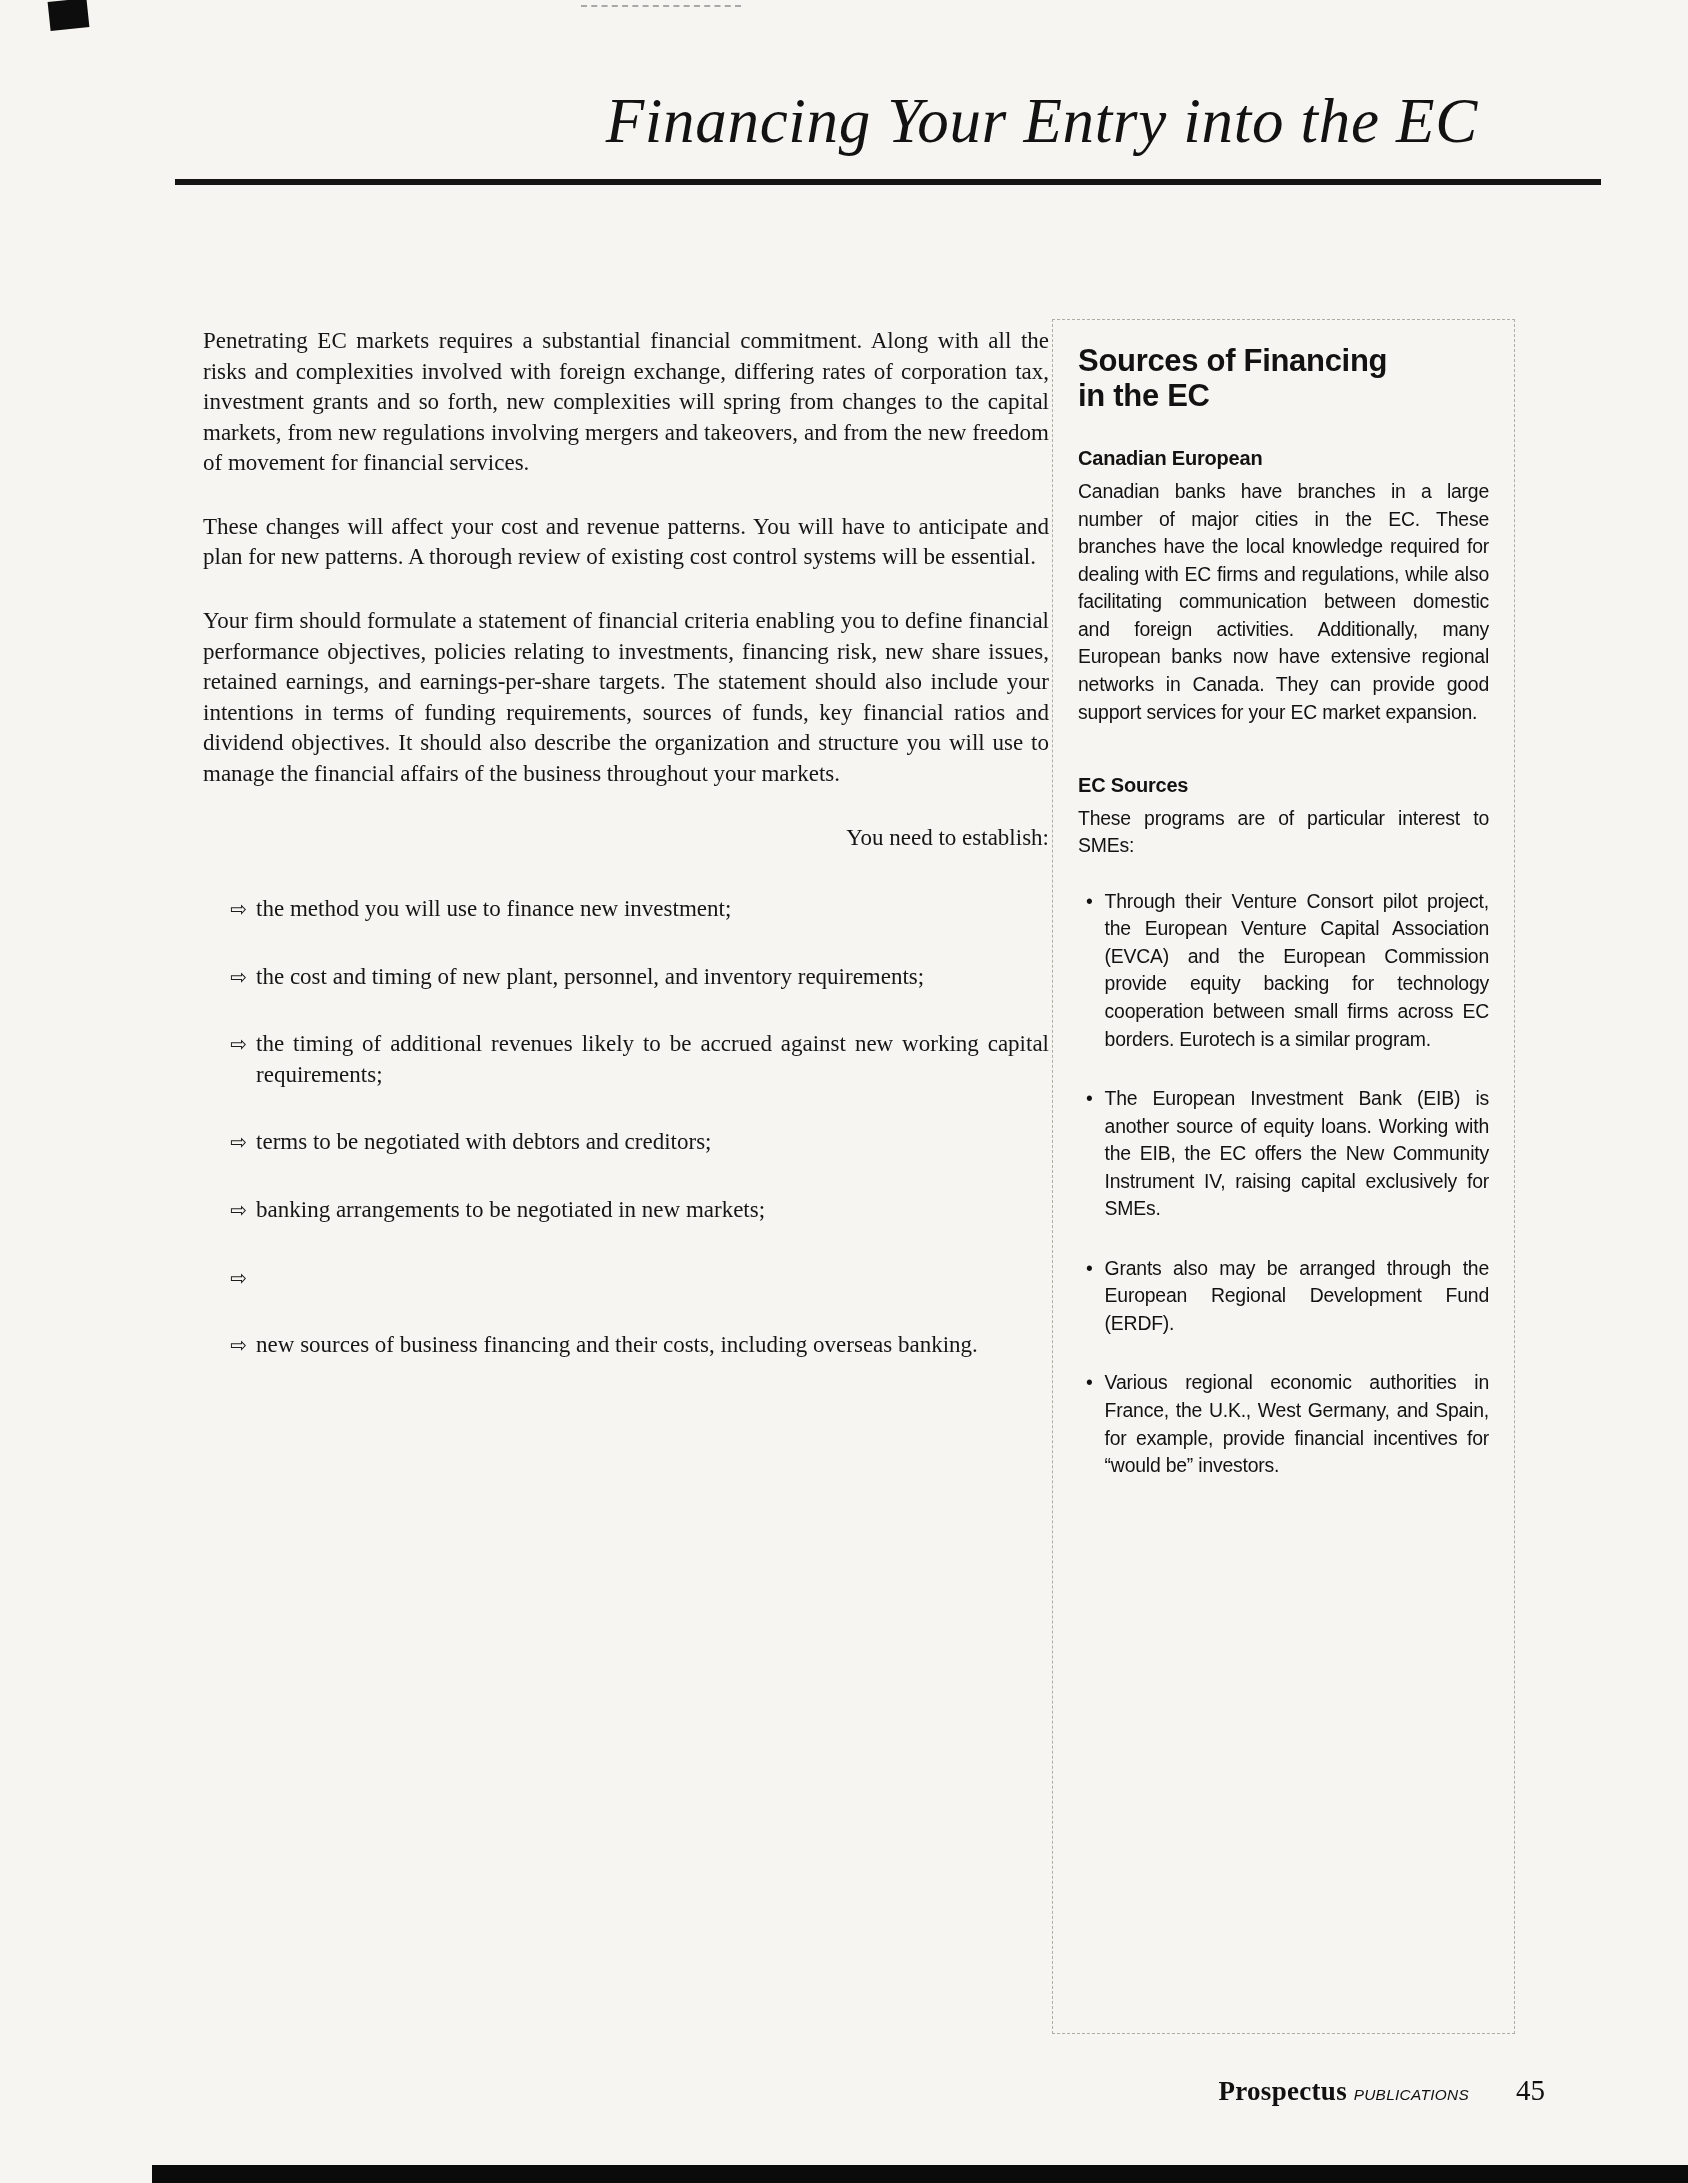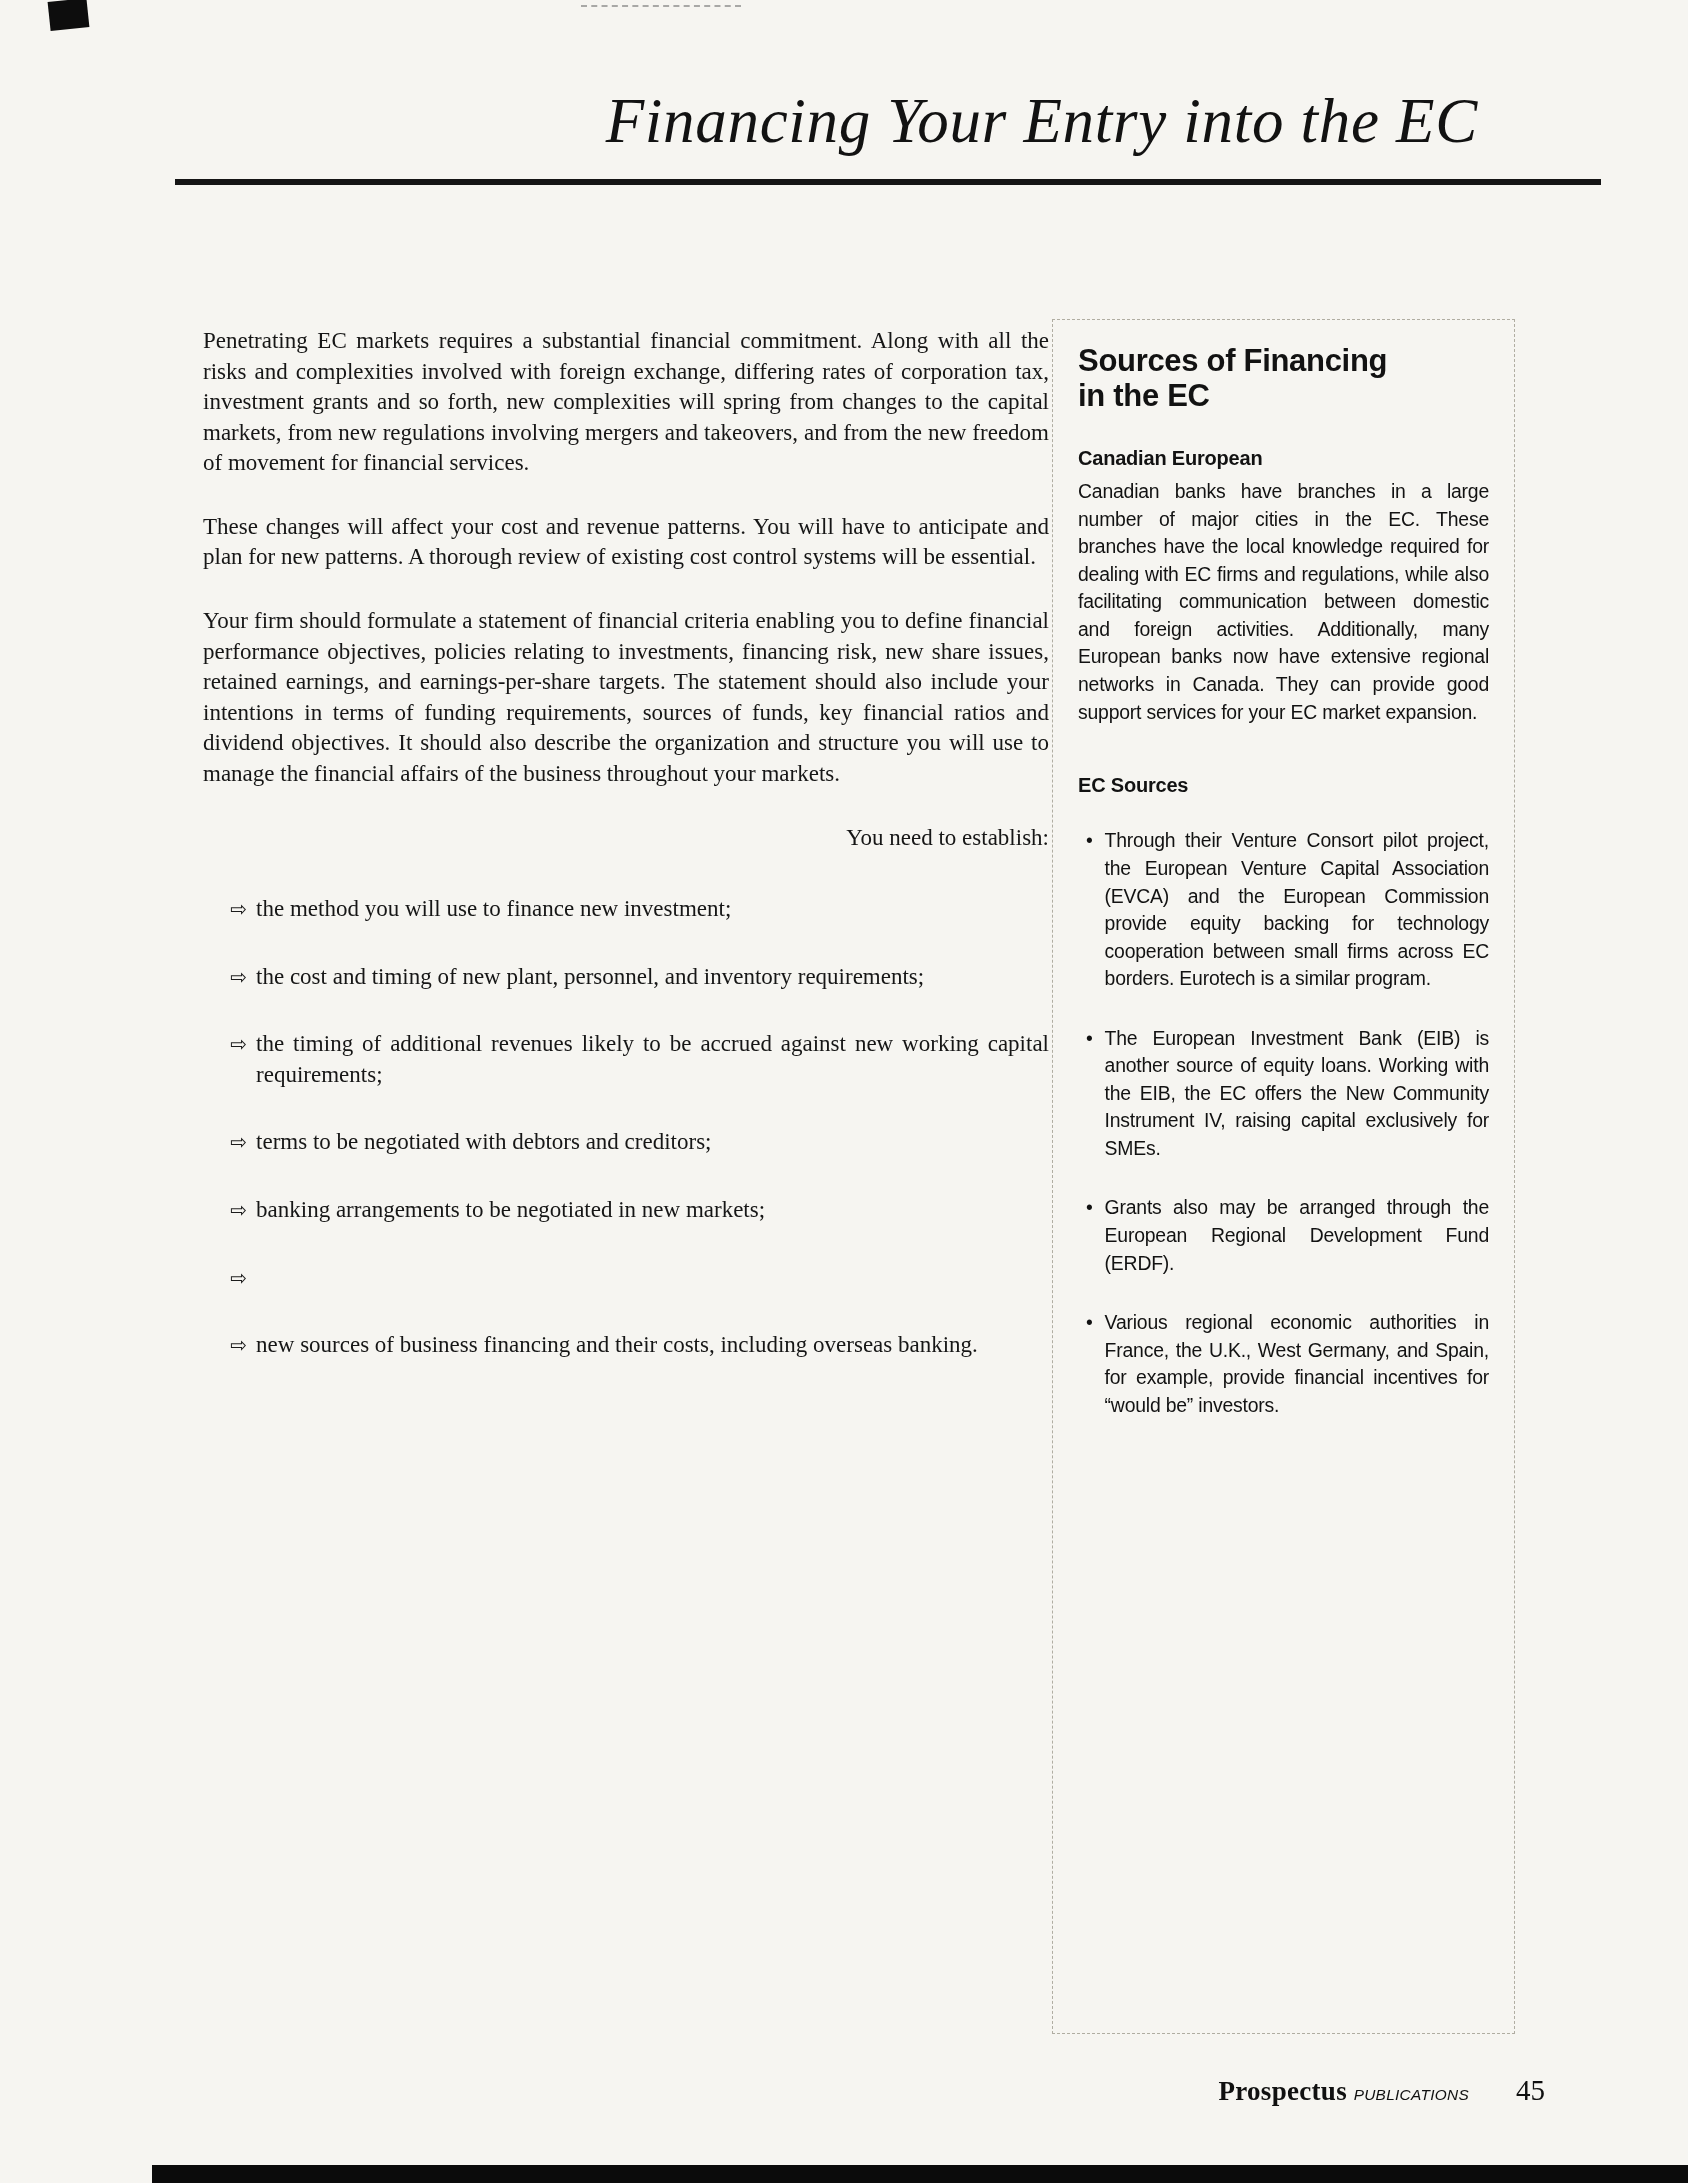--- a/index.html
+++ b/index.html
@@ -152,20 +152,21 @@
     </ul>
   </section>
 
   <aside class="sidebar">
     <h2 class="sb-title">Sources of Financing in the EC</h2>
 
     <h3>Canadian European</h3>
     <p>Canadian banks have branches in a large number of major cities in the EC. These branches have the local knowledge required for dealing with EC firms and regulations, while also facilitating communication between domestic and foreign activities. Additionally, many European banks now have extensive regional networks in Canada. They can provide good support services for your EC market expansion.</p>
 
     <h3 class="section-gap">EC Sources</h3>
+    <p>These programs are of particular interest to SMEs:</p>
 
     <ul class="dot-list">
       <li>
         <span class="dot">•</span>
         <span class="dot-text">Through their Venture Consort pilot project, the European Venture Capital Association (EVCA) and the European Commission provide equity backing for technology cooperation between small firms across EC borders. Eurotech is a similar program.</span>
       </li>
       <li>
         <span class="dot">•</span>
         <span class="dot-text">The European Investment Bank (EIB) is another source of equity loans. Working with the EIB, the EC offers the New Community Instrument IV, raising capital exclusively for SMEs.</span>
       </li>

